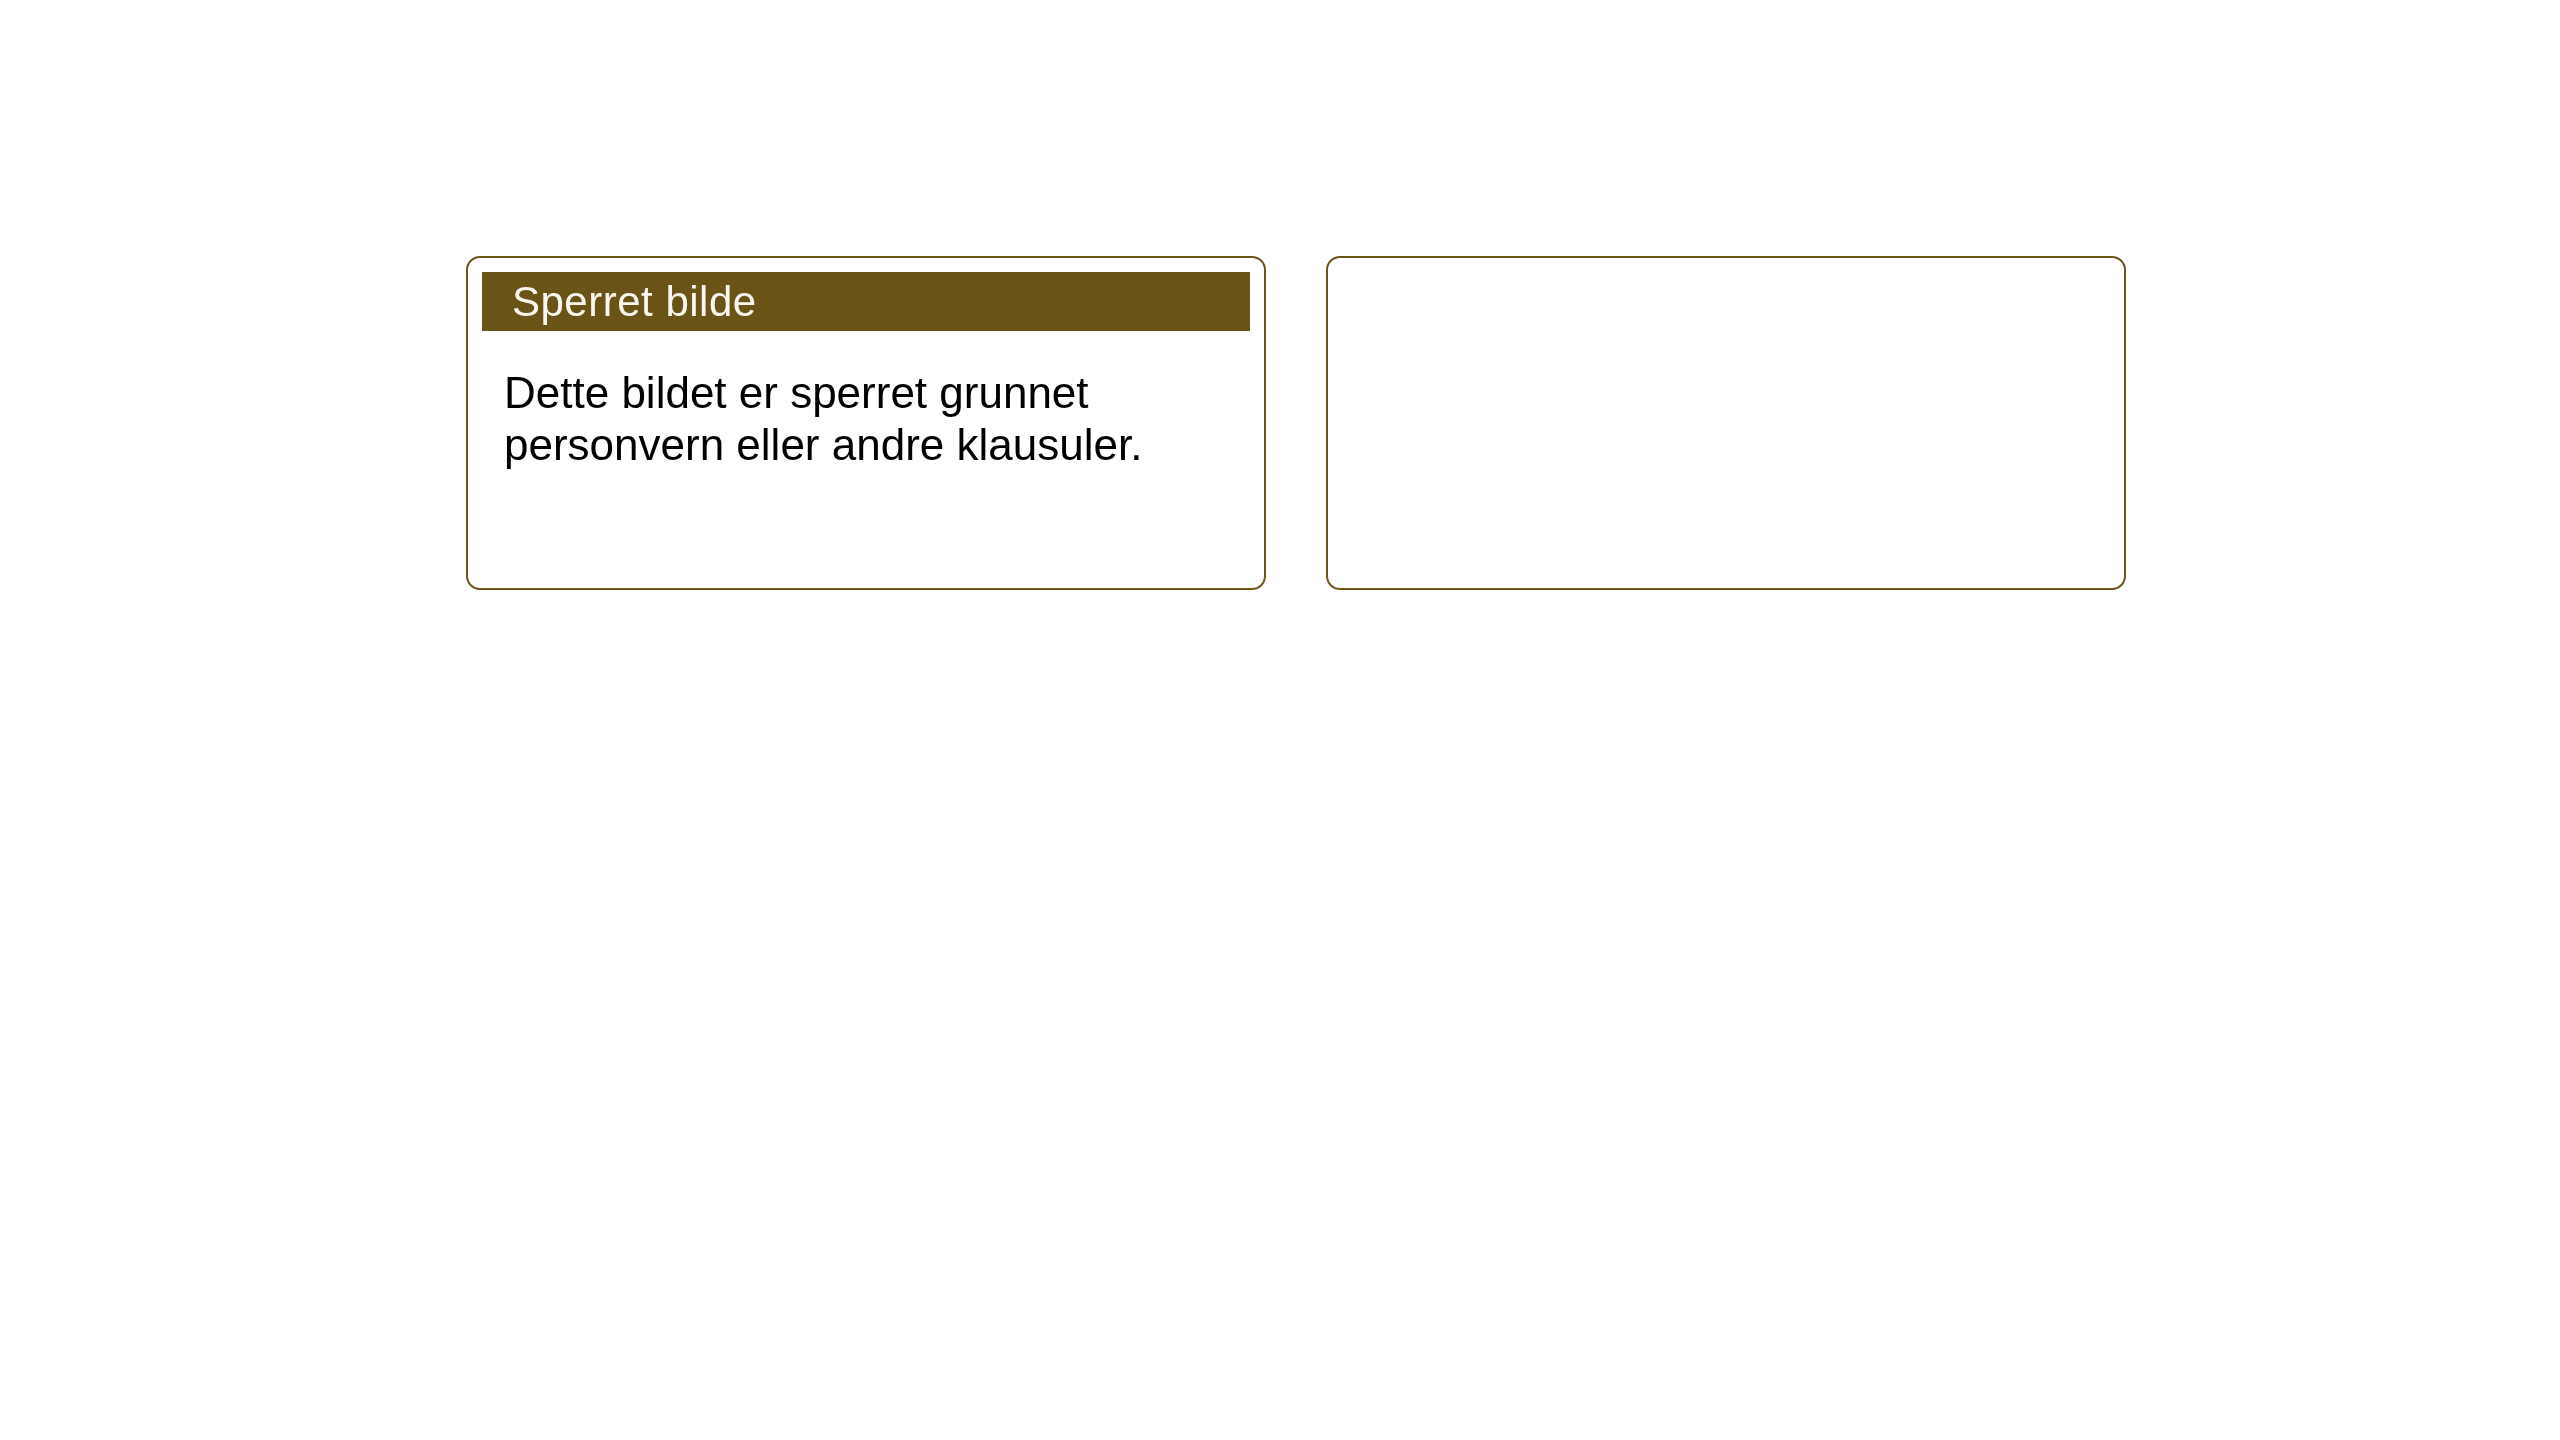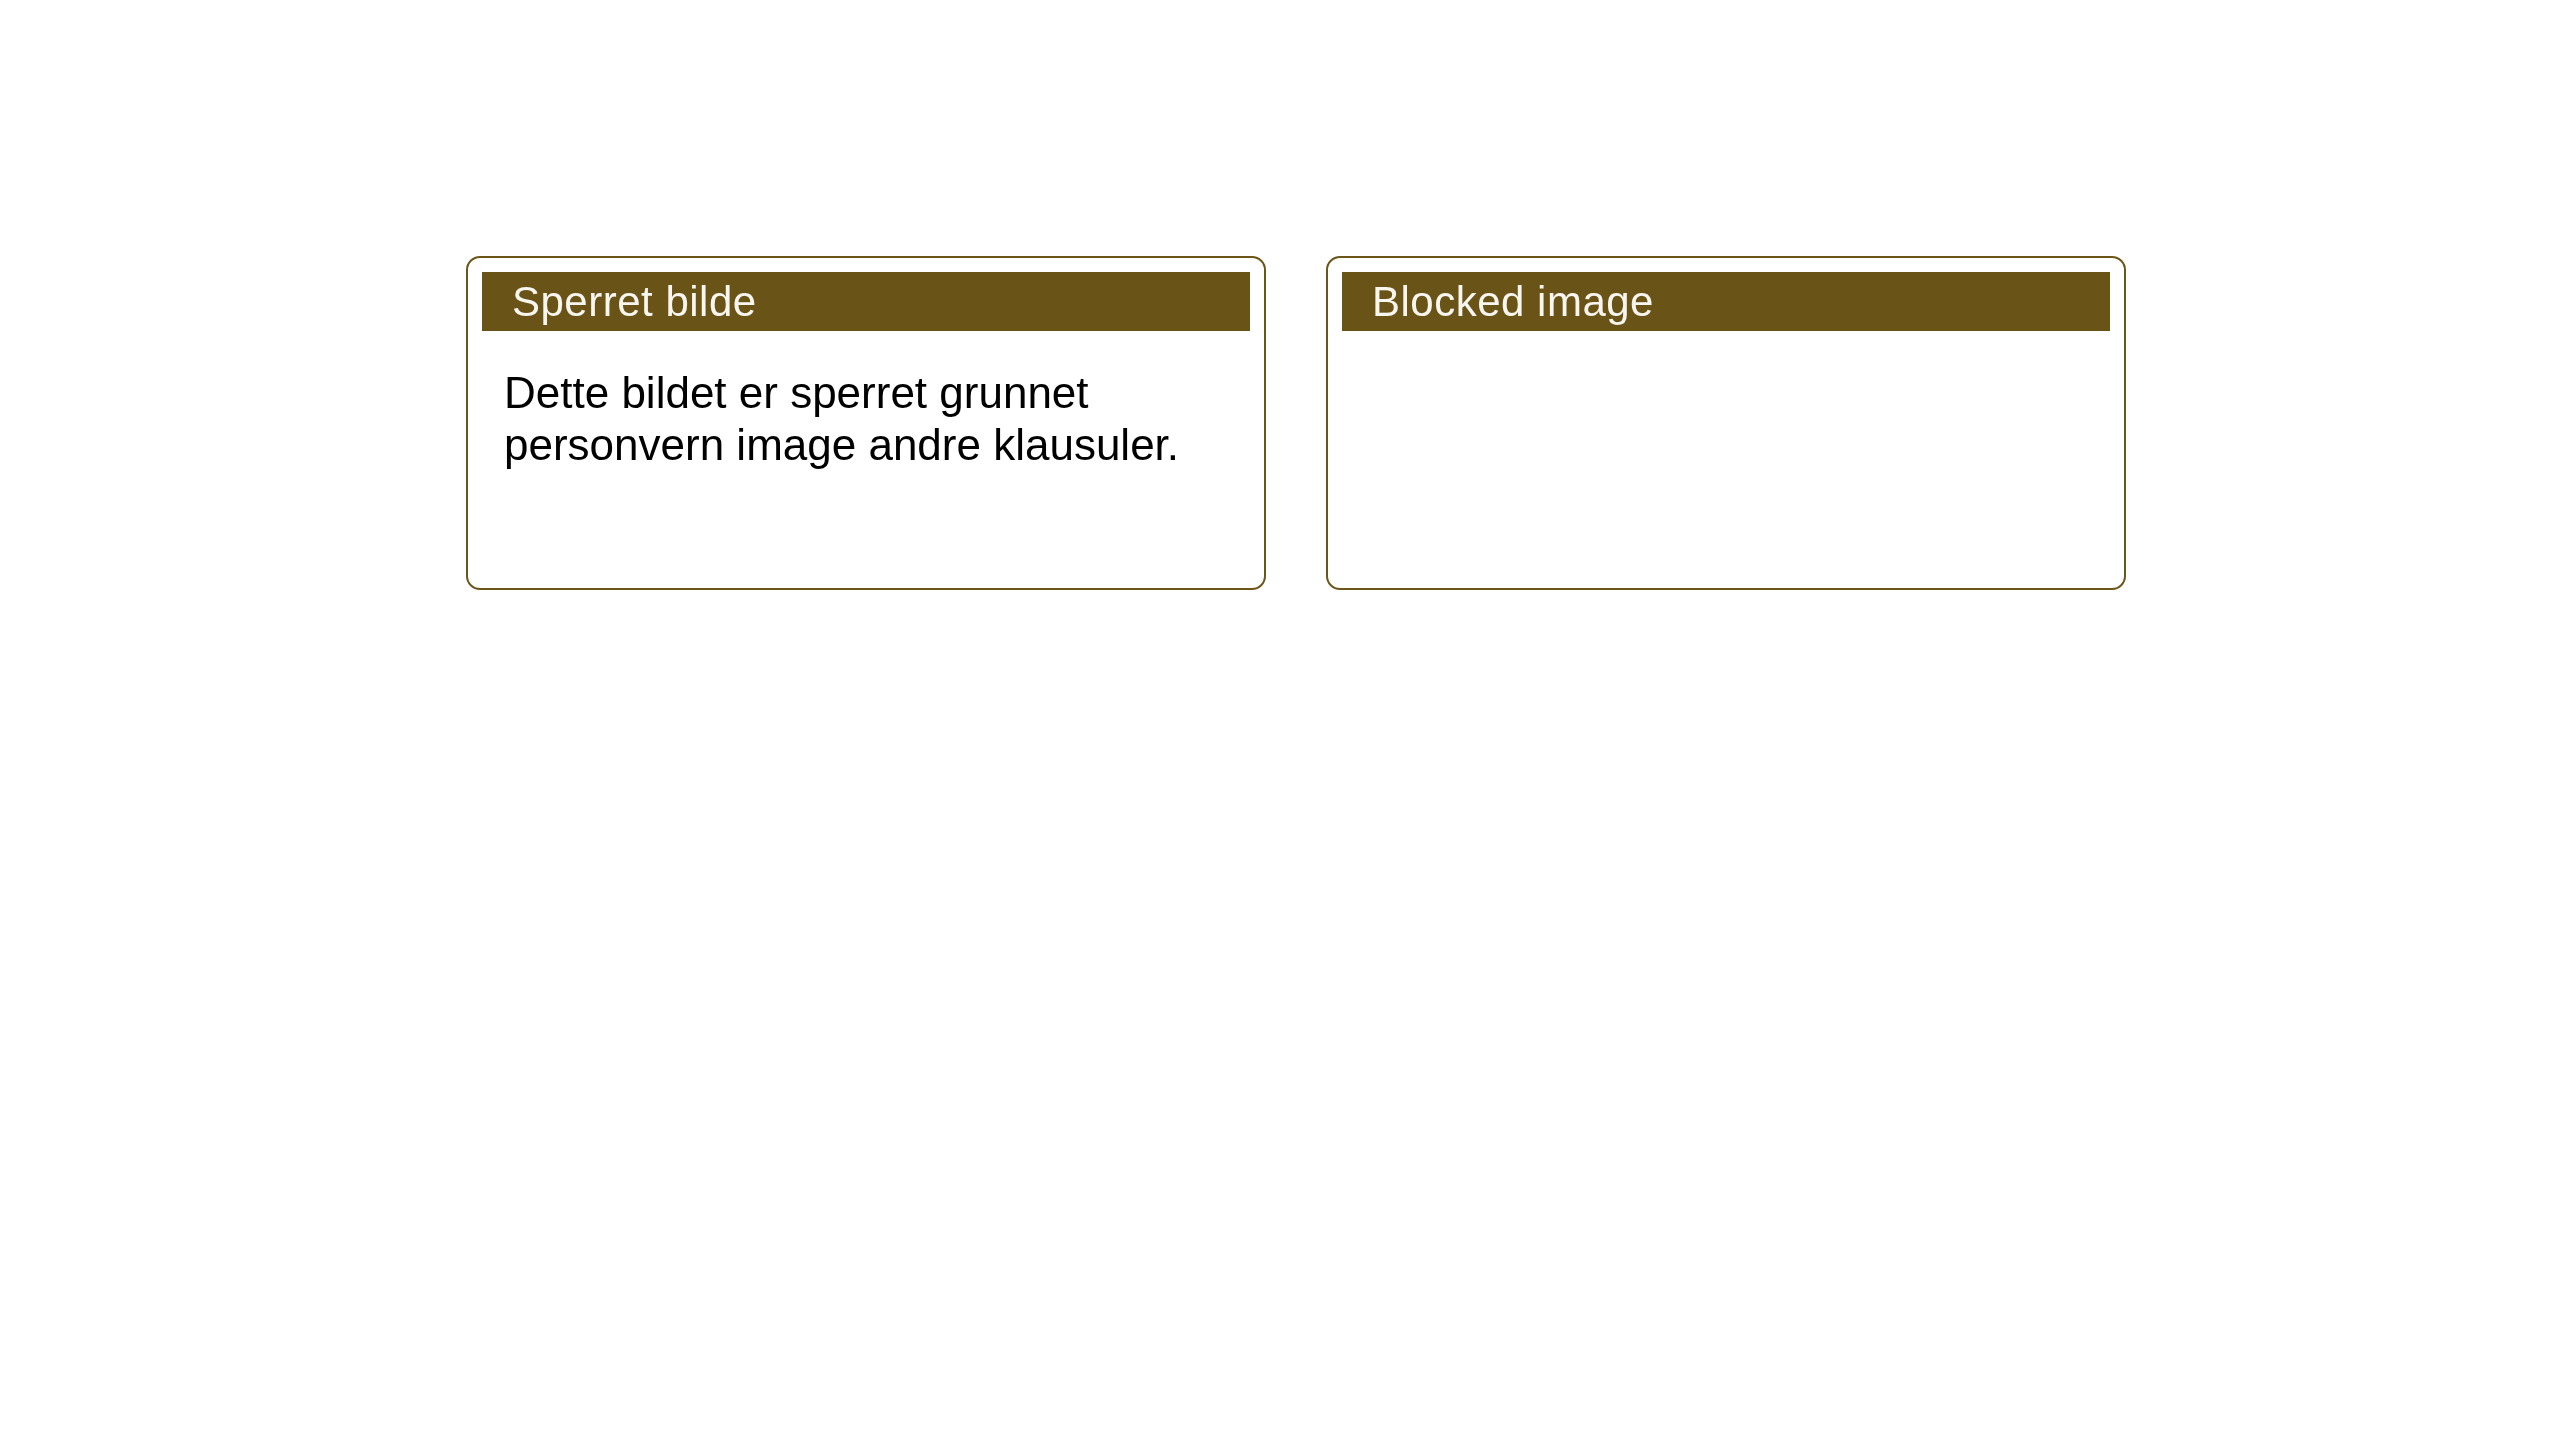--- a/index.html
+++ b/index.html
@@ -43,20 +43,17 @@
   }
 </style>
 </head>
 <body>
 
 <div class="card card-no">
   <div class="card-header">
     <span>Sperret bilde</span>
   </div>
   <div class="card-body">Dette bildet er sperret grunnet
-personvern image andre klausuler.</div>
+personvern eller andre klausuler.</div>
 </div>
 
 <div class="card card-en">
-  <div class="card-header">
-    <span>Blocked image</span>
-  </div>
 </div>
 
 </body></html>

